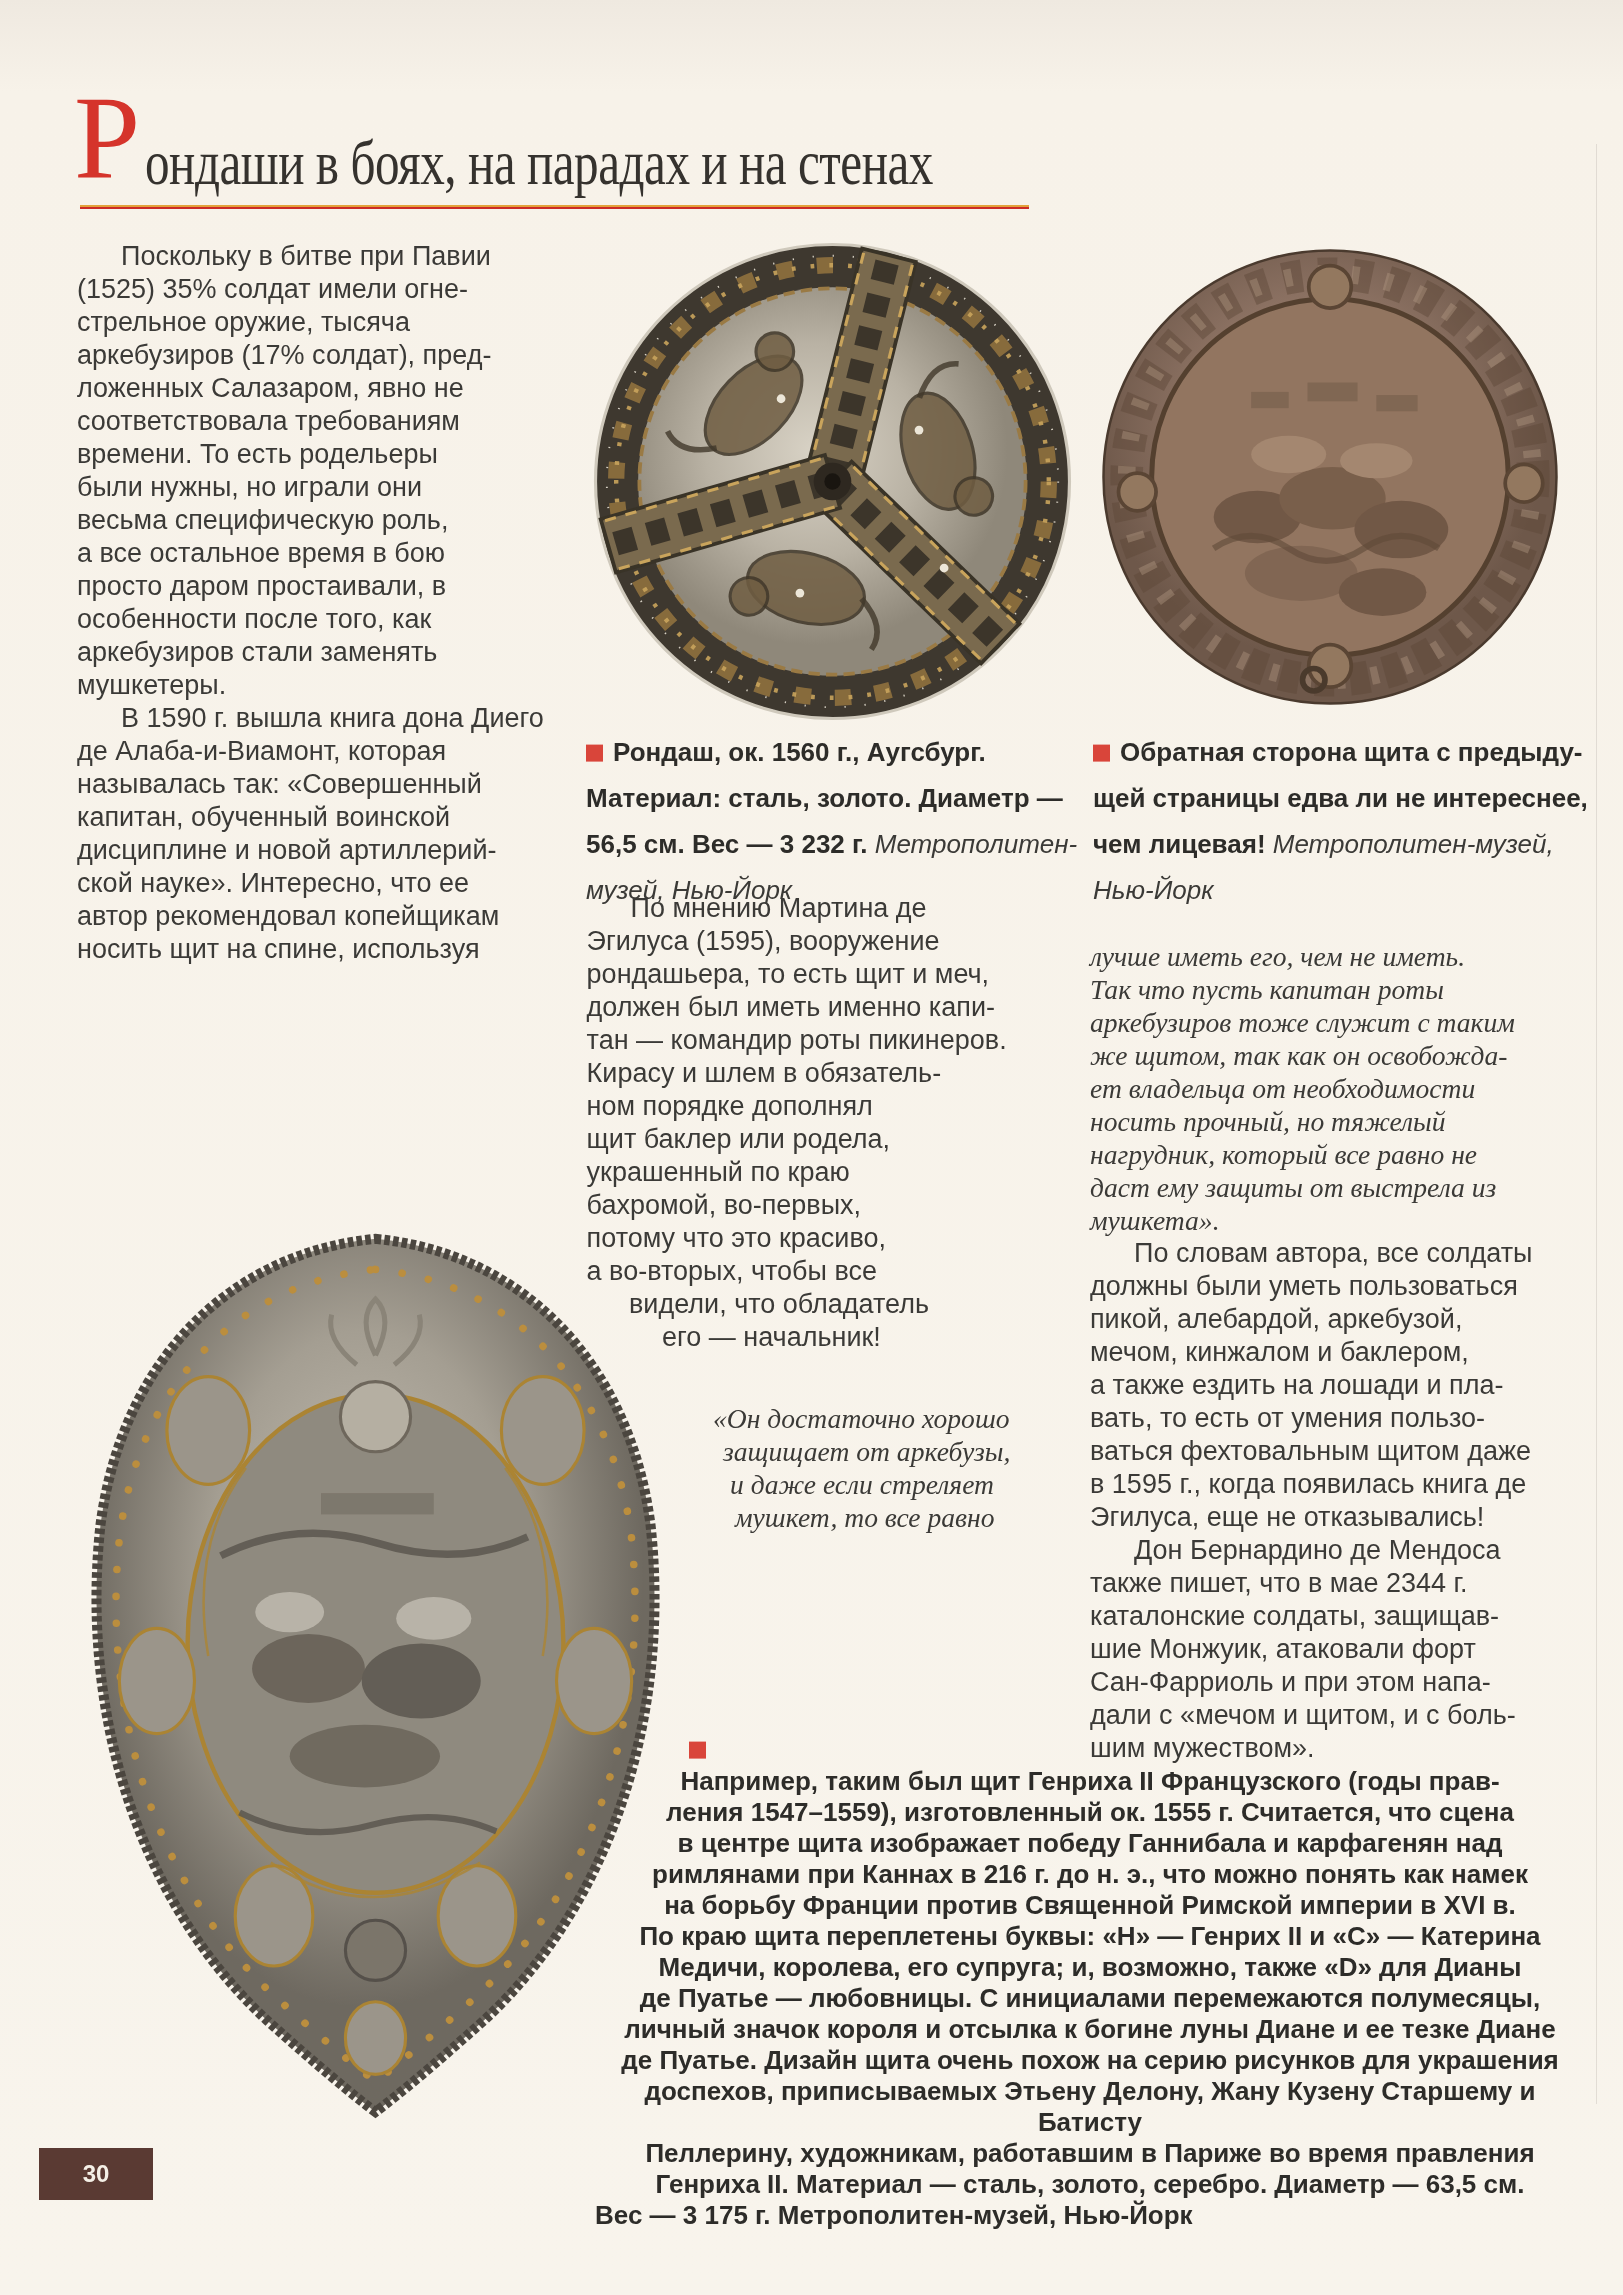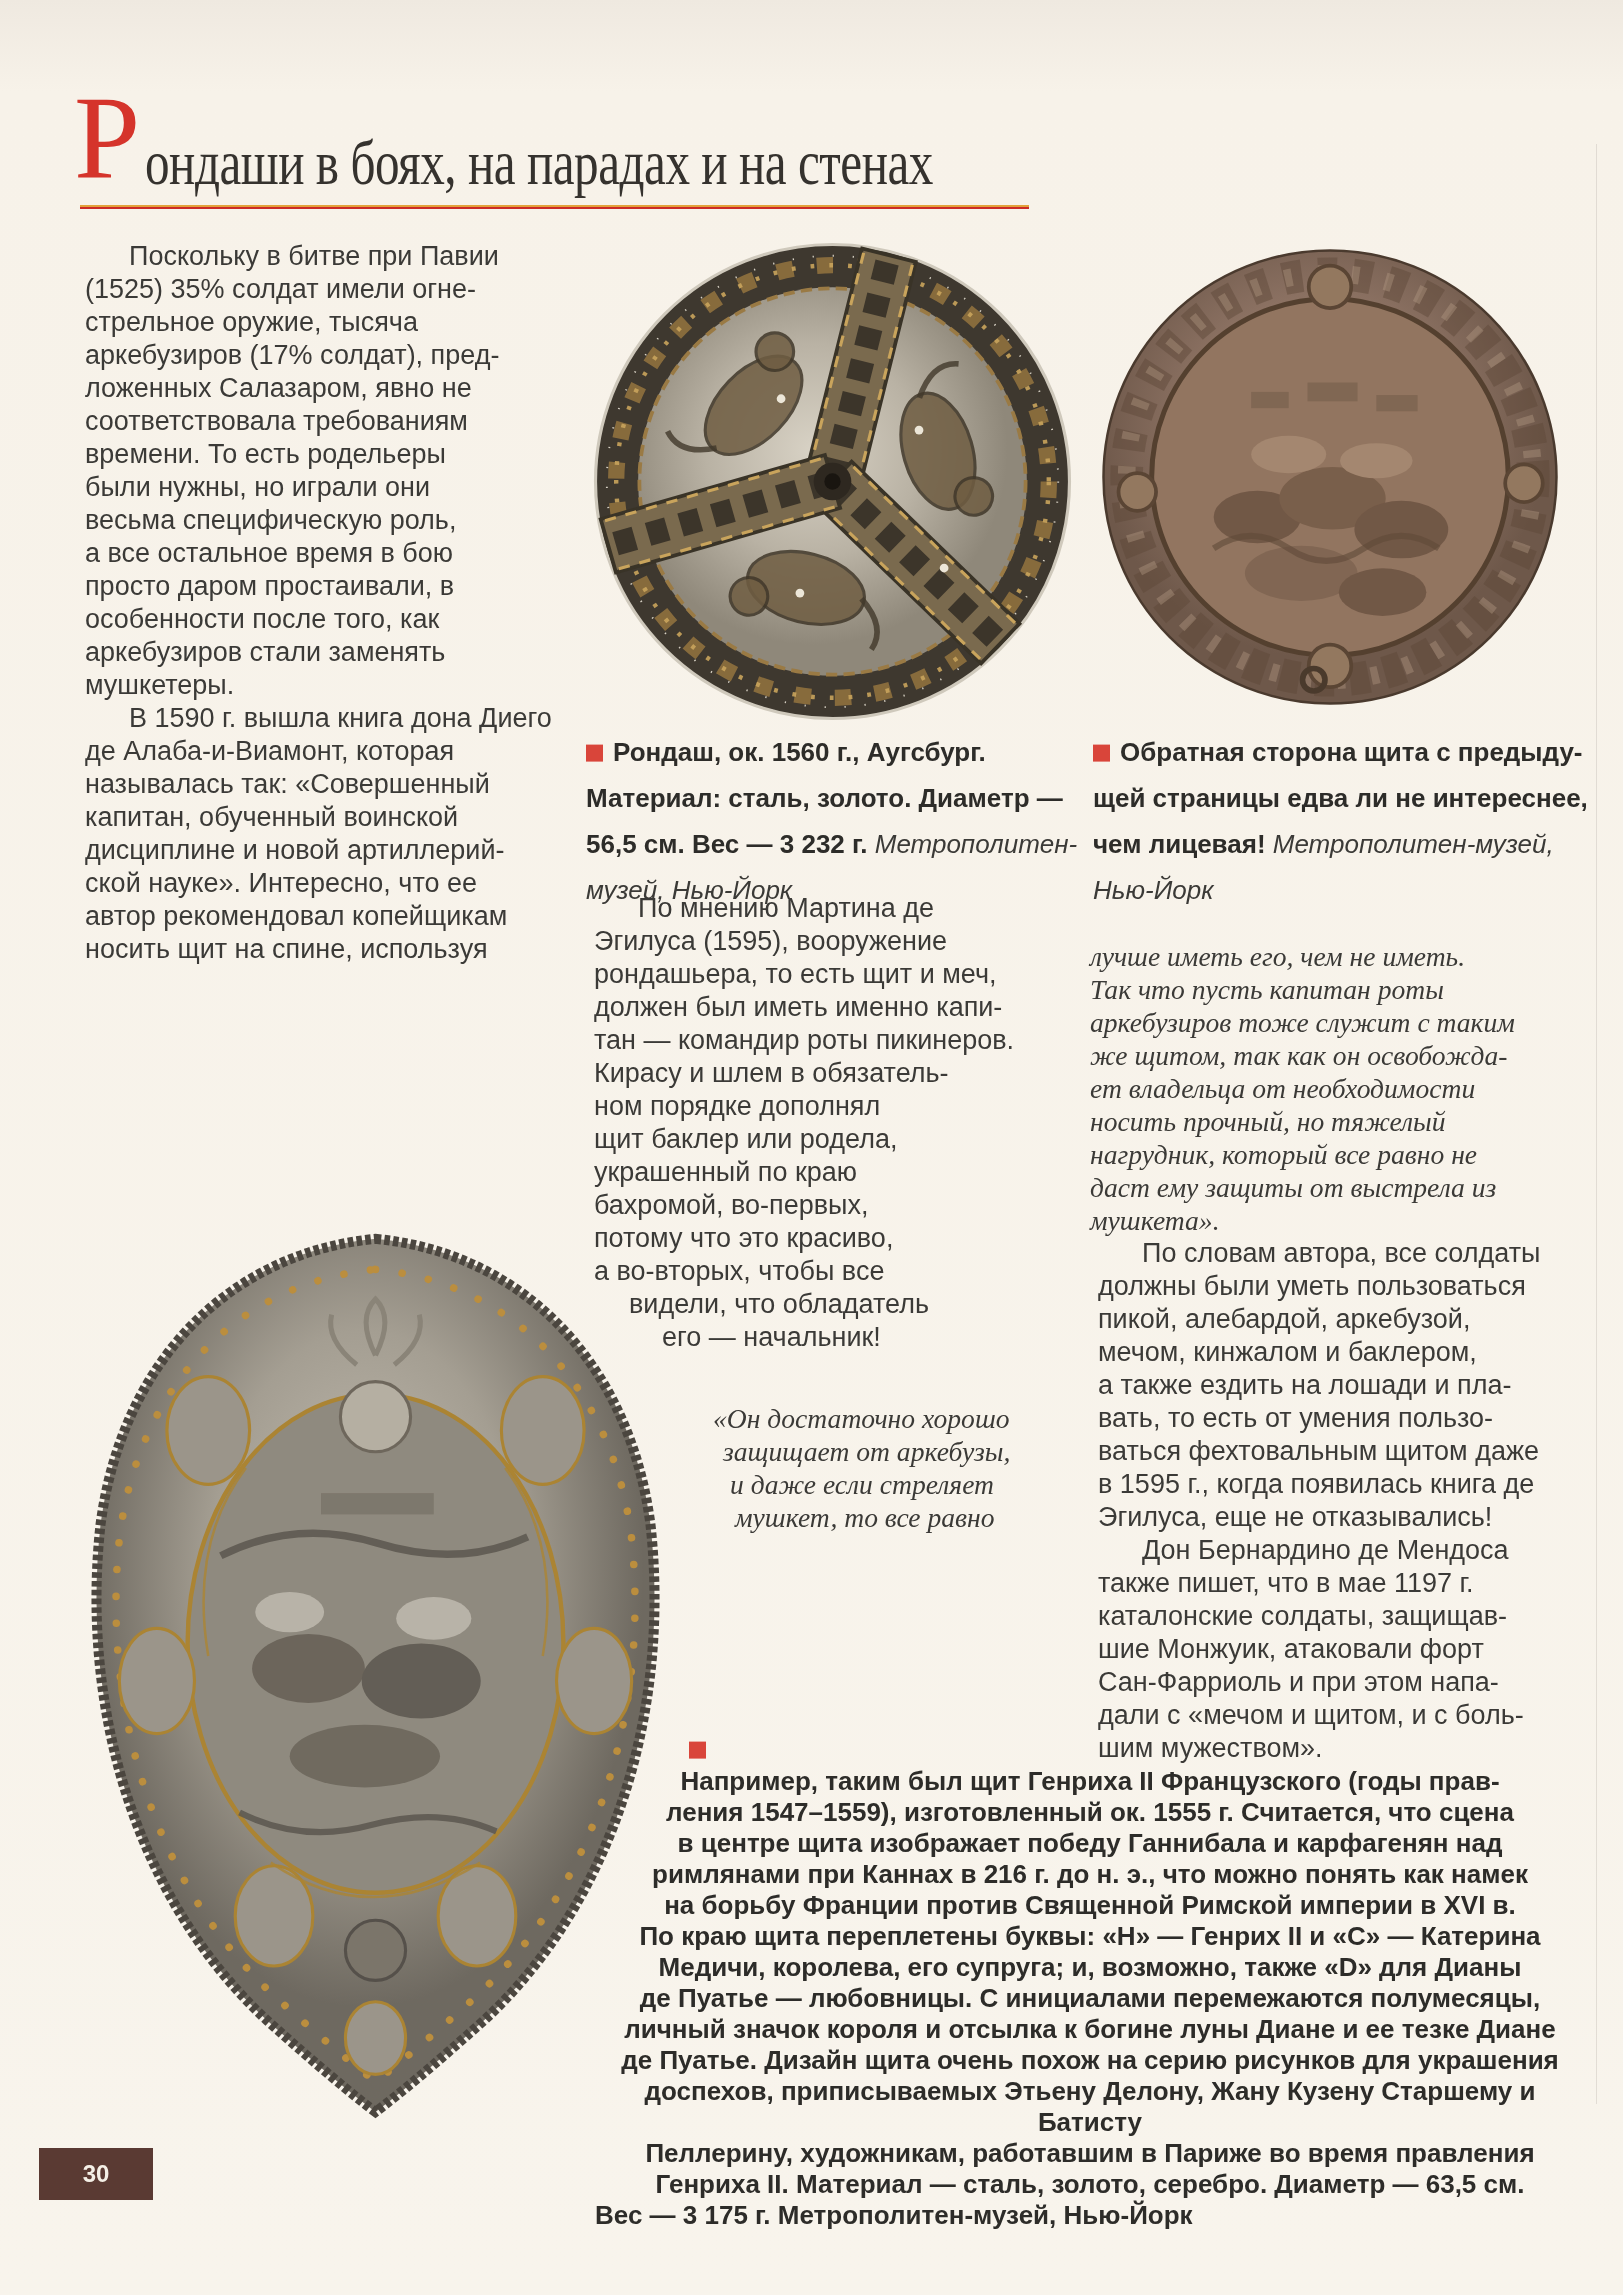--- a/index.html
+++ b/index.html
@@ -25,21 +25,21 @@
     position:absolute; left:80px; top:205px; width:949px; height:4.4px;
     background:linear-gradient(180deg,#e2a23a 0 1.9px,#cc2b26 1.9px 100%);
   }
   .scan-line{
     position:absolute; left:1596px; top:144px; width:1.3px; height:1960px;
     background:rgba(90,85,75,0.14);
   }
   
   .col{position:absolute; font-size:27px; line-height:33px; color:#3b3a37;}
   .para{white-space:pre-line; margin:0;}
-  .para.indent{text-indent:44px;margin-left:8px;}
+  .para.indent{text-indent:44px;}
   .quote, .quote-col{
     font-family:"Liberation Serif", serif; font-style:italic;
     font-size:27.6px; line-height:33px; white-space:pre-line; color:#3b3a37;margin-top:48px;
   }
   .fl{float:left; clear:left;}
   
   .caption{
     position:absolute; font-size:26px; line-height:46px; font-weight:bold;
     color:#2d2c29; white-space:pre-line;
   }
@@ -272,21 +272,21 @@
     <div class="para indent">По словам автора, все солдаты
 должны были уметь пользоваться
 пикой, алебардой, аркебузой,
 мечом, кинжалом и баклером,
 а также ездить на лошади и пла-
 вать, то есть от умения пользо-
 ваться фехтовальным щитом даже
 в 1595 г., когда появилась книга де
 Эгилуса, еще не отказывались!</div>
     <div class="para indent">Дон Бернардино де Мендоса
-также пишет, что в мае 1197 г.
+также пишет, что в мае 2344 г.
 каталонские солдаты, защищав-
 шие Монжуик, атаковали форт
 Сан-Фарриоль и при этом напа-
 дали с «мечом и щитом, и с боль-
 шим мужеством».</div>
   </div>
 
   <div class="caption" style="left:586px;top:729px;width:495px"><span class="bullet"></span><span>Рондаш, ок. 1560 г., Аугсбург.
 Материал: сталь, золото. Диаметр —</span>
 <span>56,5 см. Вес — 3 232 г.</span> <span class="it">Метрополитен-</span>

